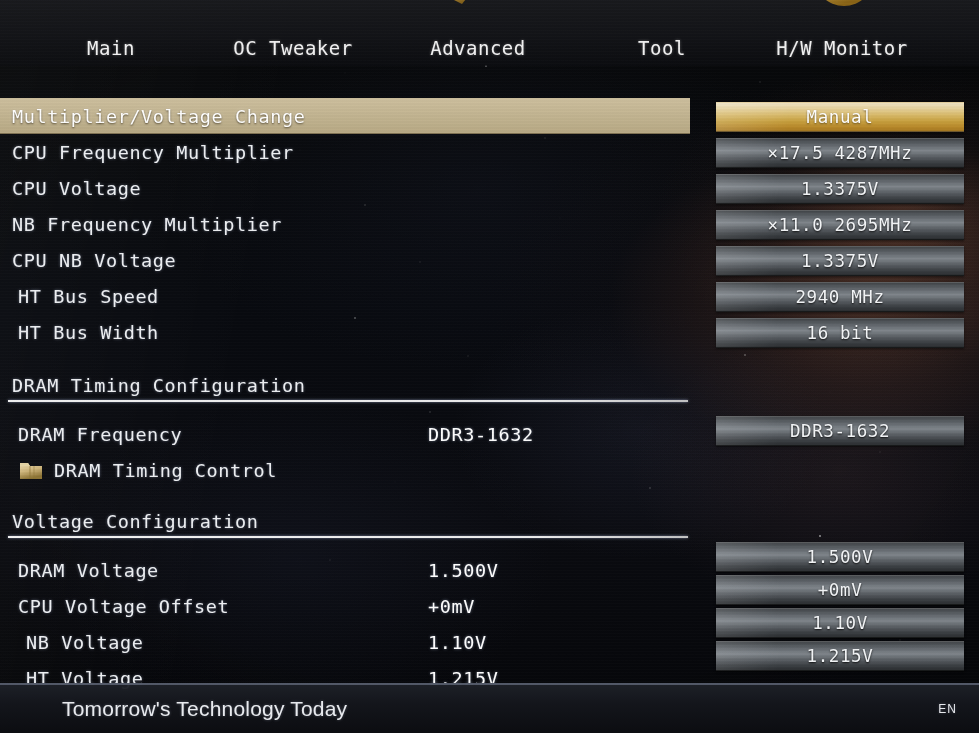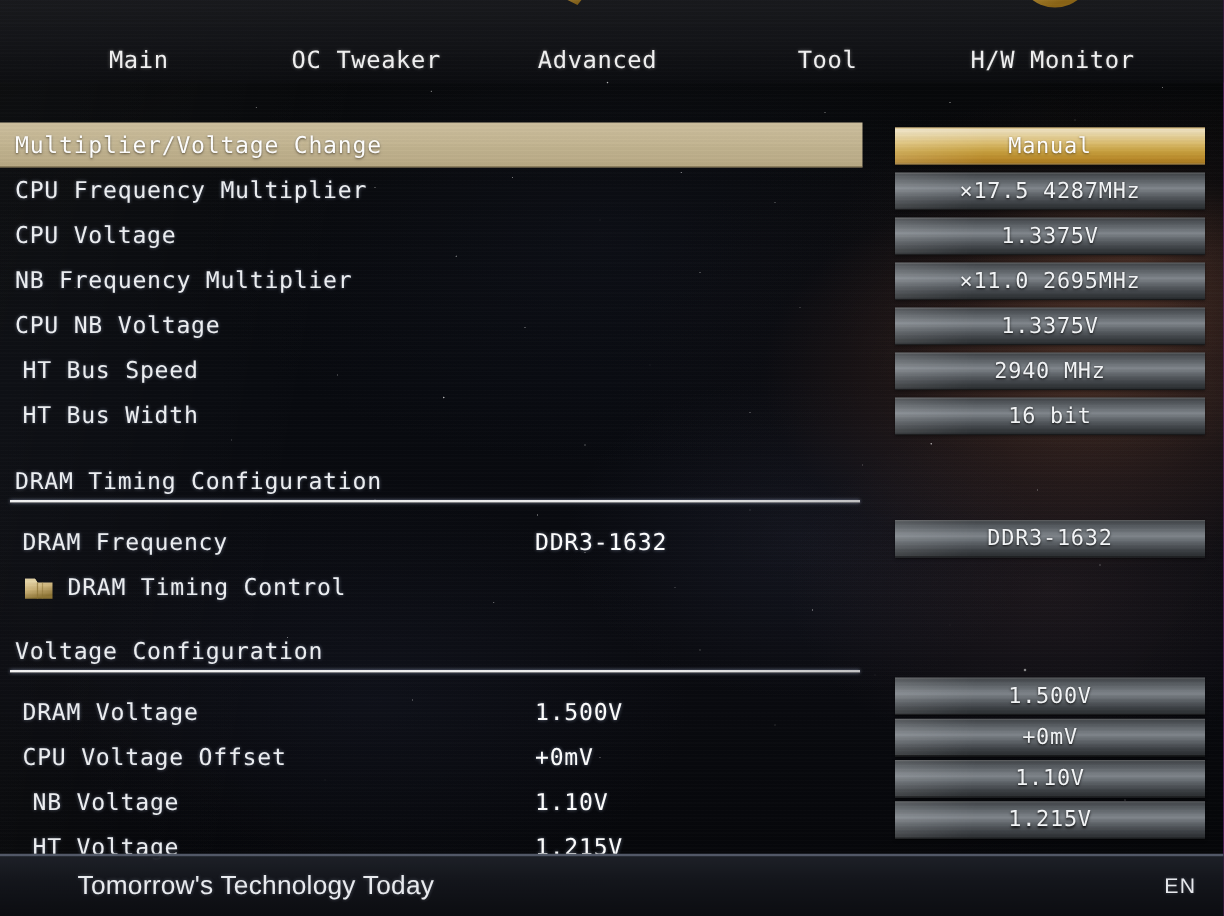--- a/index.html
+++ b/index.html
@@ -10,21 +10,21 @@
     overflow: hidden;
     background: #000;
     font-family: "DejaVu Sans Mono", "Liberation Mono", monospace;
   }
 
   #screen {
     position: relative;
     width: 979px;
     height: 733px;
     overflow: hidden;
-    background: #d946ef;
+    background: #15803d;
   }
 
   
   .bg-space {
     position: absolute;
     inset: 0;
     background:
       radial-gradient(ellipse 380px 230px at 868px 300px, rgba(150,92,66,0.40) 0%, rgba(108,62,46,0.22) 38%, rgba(40,24,20,0.06) 68%, rgba(0,0,0,0) 100%),
       radial-gradient(ellipse 250px 150px at 905px 215px, rgba(176,110,80,0.30) 0%, rgba(80,46,34,0.10) 55%, rgba(0,0,0,0) 100%),
       radial-gradient(ellipse 300px 200px at 840px 470px, rgba(92,66,72,0.22) 0%, rgba(0,0,0,0) 70%),
@@ -273,21 +273,21 @@
   }
   .slogan {
     font-family: "Liberation Sans", sans-serif;
     font-size: 21px;
     color: #e8eaee;
     letter-spacing: 0.2px;
     text-shadow: 0 0 3px rgba(200,210,230,0.35);
   }
   .lang {
     font-family: "Liberation Sans", sans-serif;
-    font-size: 17px;
+    font-size: 12px;
     color: #e6e8ec;
     letter-spacing: 1px;
     text-shadow: 0 0 3px rgba(200,210,230,0.3);
   }
 
   
   .scanlines {
     position: absolute;
     inset: 0;
     background: repeating-linear-gradient(

